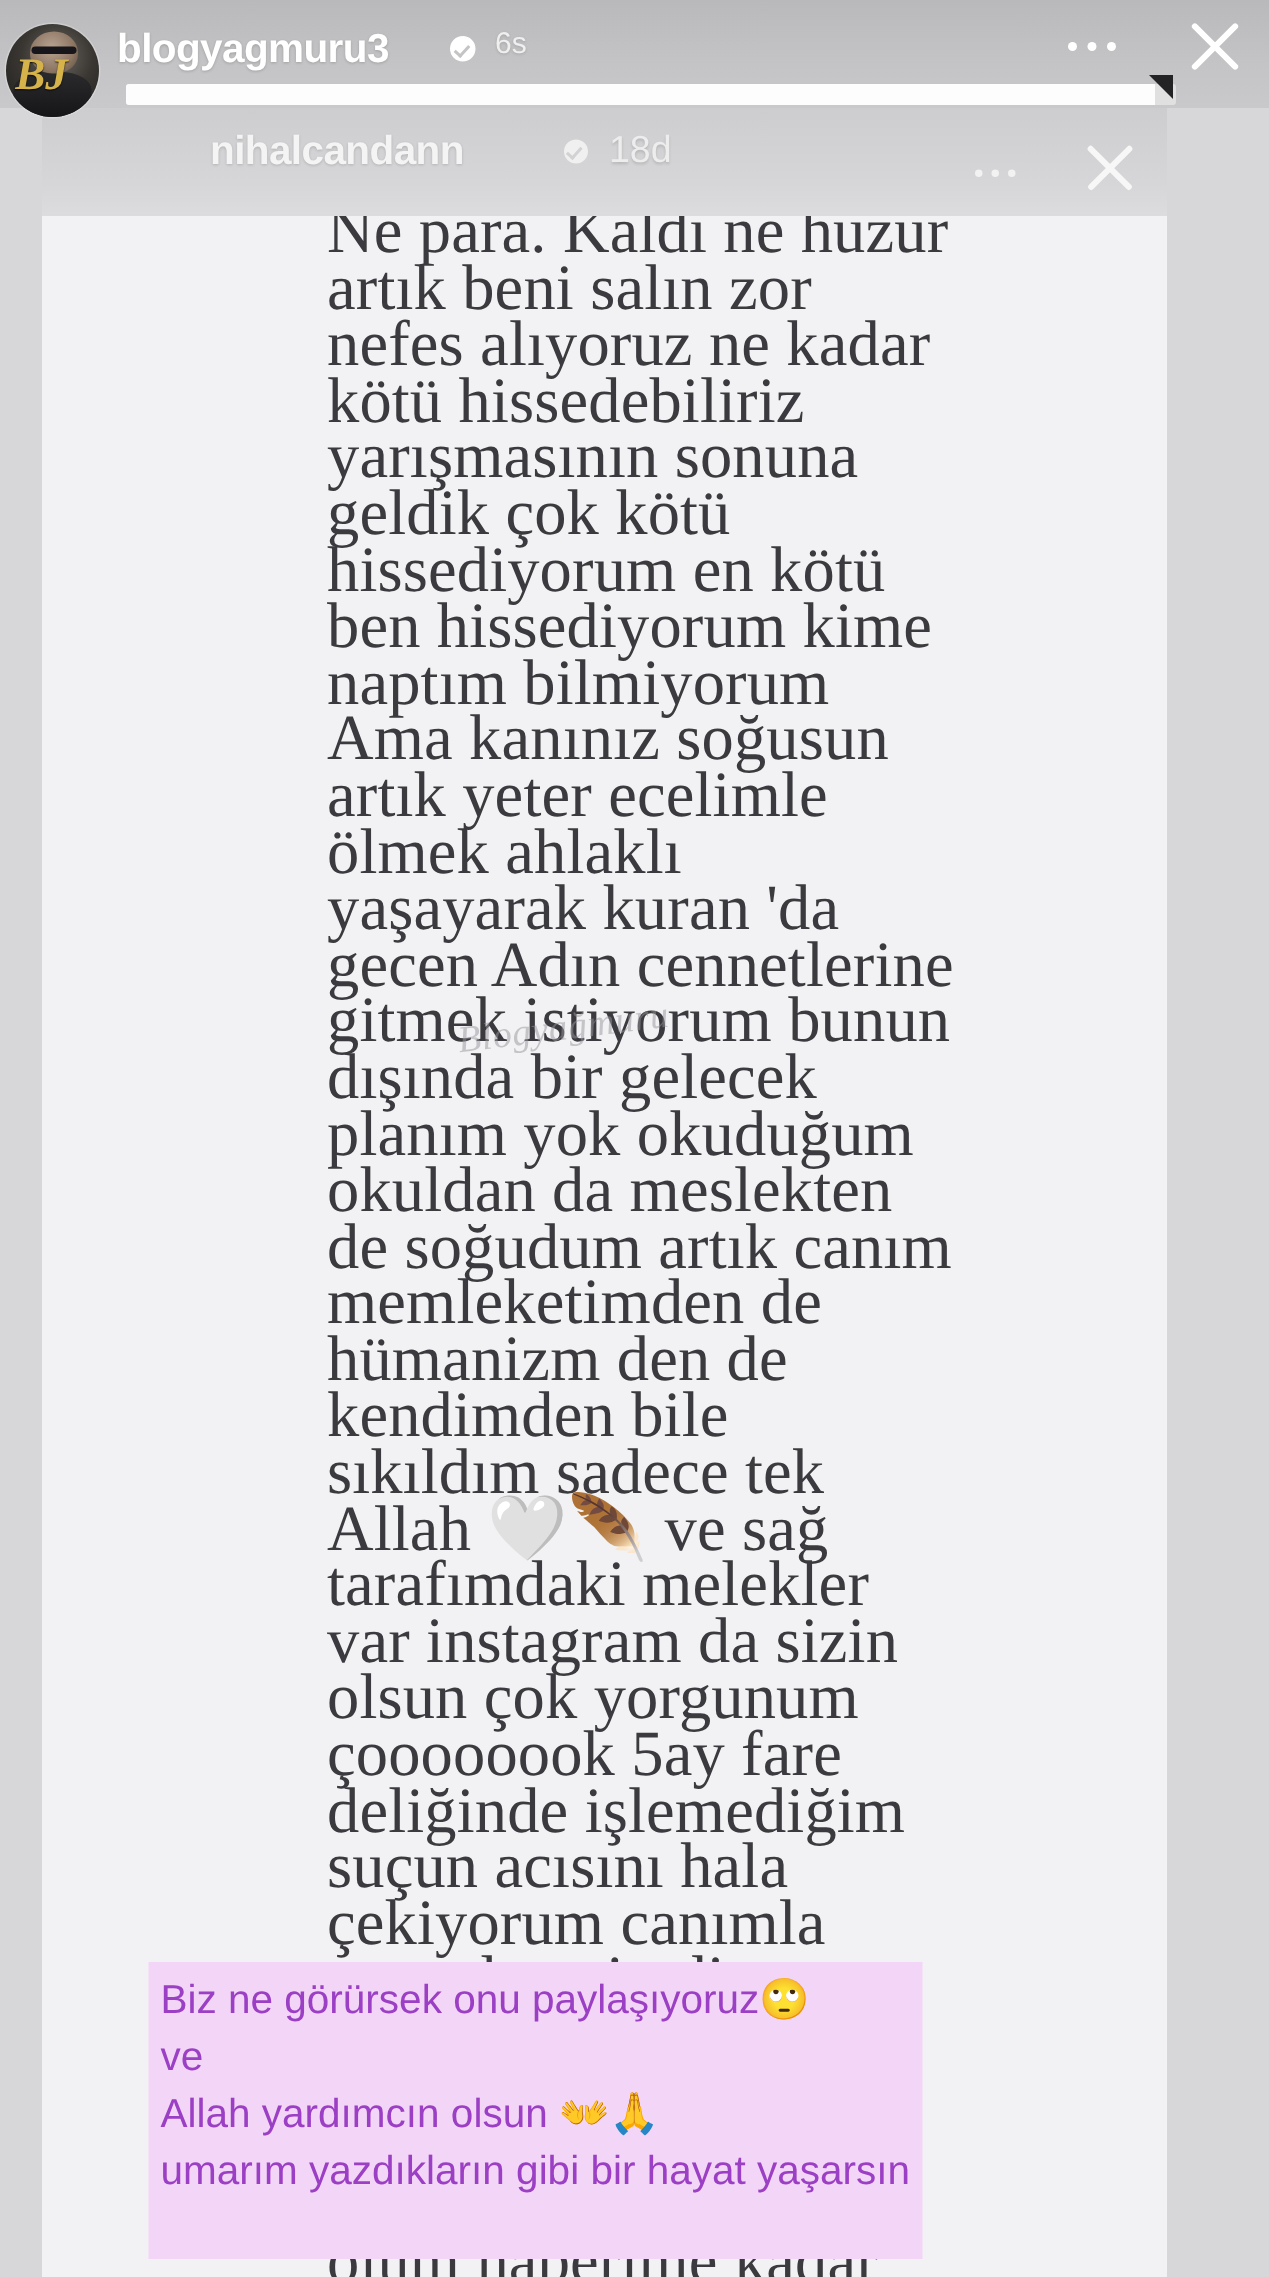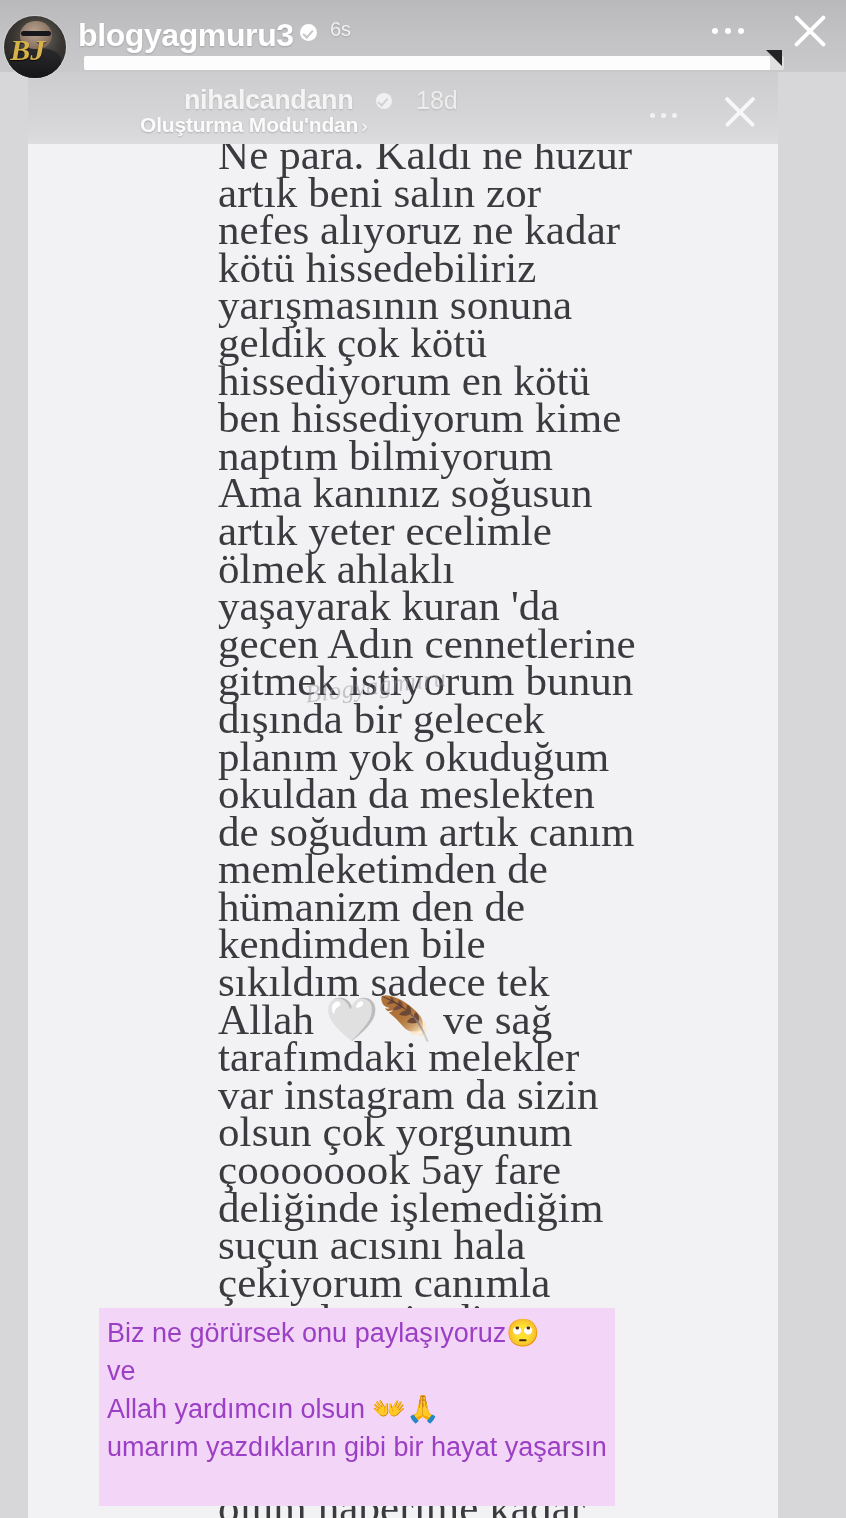--- a/index.html
+++ b/index.html
@@ -39,21 +39,21 @@
   #outer-avatar .body{
     position:absolute;left:8%;top:52%;width:84%;height:48%;border-radius:40% 40% 0 0;
     background:linear-gradient(180deg,#2b2a2c,#151416);
   }
   #outer-avatar .blogo{
     position:absolute;left:10%;top:30%;font-family:"Liberation Serif",serif;
     font-size:30px;line-height:1;color:#d6b24a;font-weight:700;font-style:italic;
     text-shadow:0 1px 1px rgba(0,0,0,.8);
   }
   #outer-username{
-    position:absolute;left:78px;top:17px;font-size:32px;font-weight:700;color:#ffffff;
+    position:absolute;left:78px;top:17px;font-size:27px;font-weight:700;color:#ffffff;
     letter-spacing:-0.4px;text-shadow:0 1px 2px rgba(0,0,0,.18);
   }
   #outer-verified{
     position:absolute;left:300px;top:24px;width:17px;height:17px;border-radius:50%;
     background:#ffffff;
   }
   #outer-verified::after{
     content:"";position:absolute;left:4.5px;top:3.5px;width:4px;height:8px;
     border:solid #c4c3c5;border-width:0 2px 2px 0;transform:rotate(42deg);
   }
@@ -118,32 +118,32 @@
   #inner-avatar .face2{
     position:absolute;left:32%;top:36%;width:36%;height:32%;border-radius:50%;
     background:radial-gradient(circle at 45% 40%,#e6cbb0,#c9a786);
   }
   #inner-avatar .torso{
     position:absolute;left:14%;top:66%;width:72%;height:40%;border-radius:36% 36% 0 0;
     background:linear-gradient(180deg,#e3c6a8,#c9a98a);
   }
   #inner-username{
     position:absolute;left:140px;top:85px;font-size:27px;font-weight:700;color:#f4f4f4;
-    letter-spacing:-0.4px;text-shadow:0 1px 2px rgba(0,0,0,.16);margin-left:44px;
+    letter-spacing:-0.4px;text-shadow:0 1px 2px rgba(0,0,0,.16);
   }
   #inner-verified{
     position:absolute;left:376px;top:93px;width:16px;height:16px;border-radius:50%;
     background:#f0f0f0;
   }
   #inner-verified::after{
     content:"";position:absolute;left:4px;top:3px;width:4px;height:7.5px;
     border:solid #d2d1d3;border-width:0 2px 2px 0;transform:rotate(42deg);
   }
   #inner-time{
-    position:absolute;left:416px;top:86px;font-size:25px;color:#ededed;
+    position:absolute;left:406px;top:86px;font-size:25px;color:#ededed;
     text-shadow:0 1px 2px rgba(0,0,0,.14);
   }
   #inner-subtitle{
     position:absolute;left:140px;top:113px;font-size:21px;font-weight:700;color:#fbfbfb;
     letter-spacing:-0.2px;text-shadow:0 1px 2px rgba(0,0,0,.2);
   }
   #inner-subtitle .chev{font-weight:400;font-size:19px;margin-left:3px;}
   #inner-more{
     position:absolute;left:650px;top:108px;width:36px;height:16px;
   }
@@ -216,23 +216,20 @@
     <div class="bg"></div>
     <div class="arms"></div>
     <div class="hair"></div>
     <div class="face2"></div>
     <div class="torso"></div>
   </div>
 
   <div id="inner-username">nihalcandann</div>
   <div id="inner-verified"></div>
   <div id="inner-time">18d</div>
-  <div id="inner-subtitle">
-    <span>Oluşturma Modu'ndan</span><span class="chev">›</span>
-  </div>
 
   <div id="inner-more">
     <i></i>
     <i></i>
     <i></i>
   </div>
   <div id="inner-close"></div>
 
   <div id="outer-header"></div>
 

